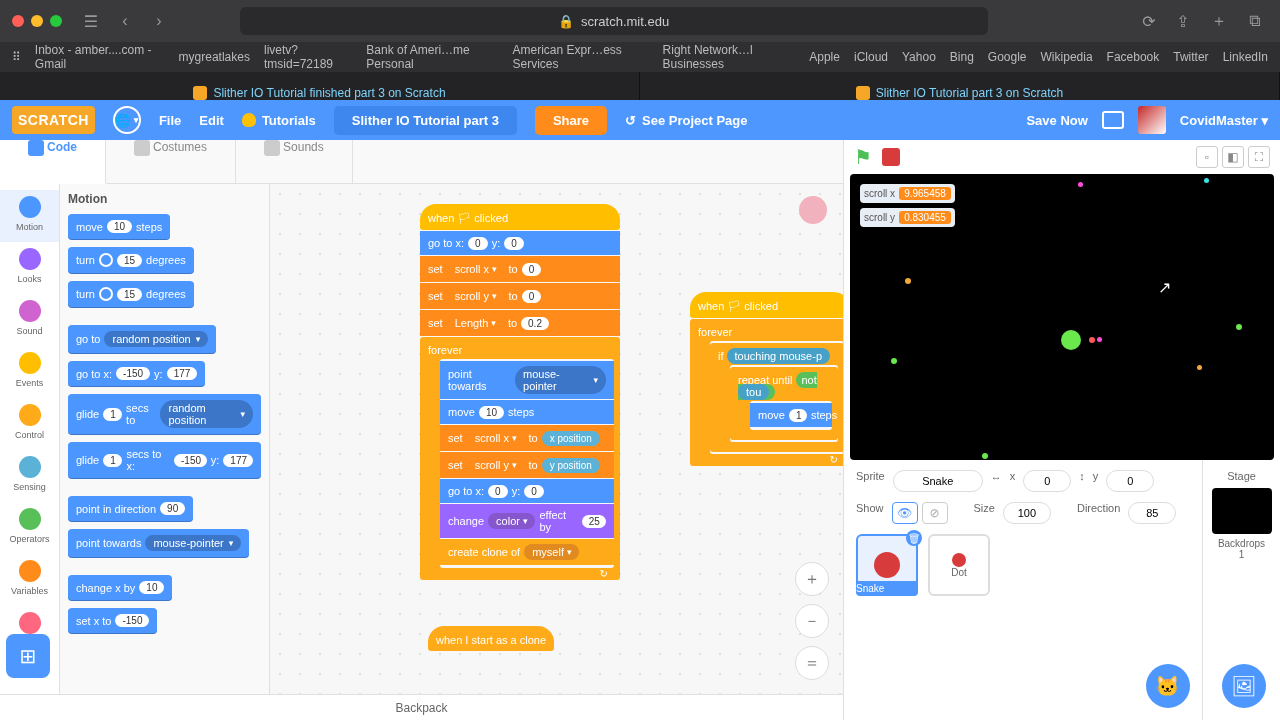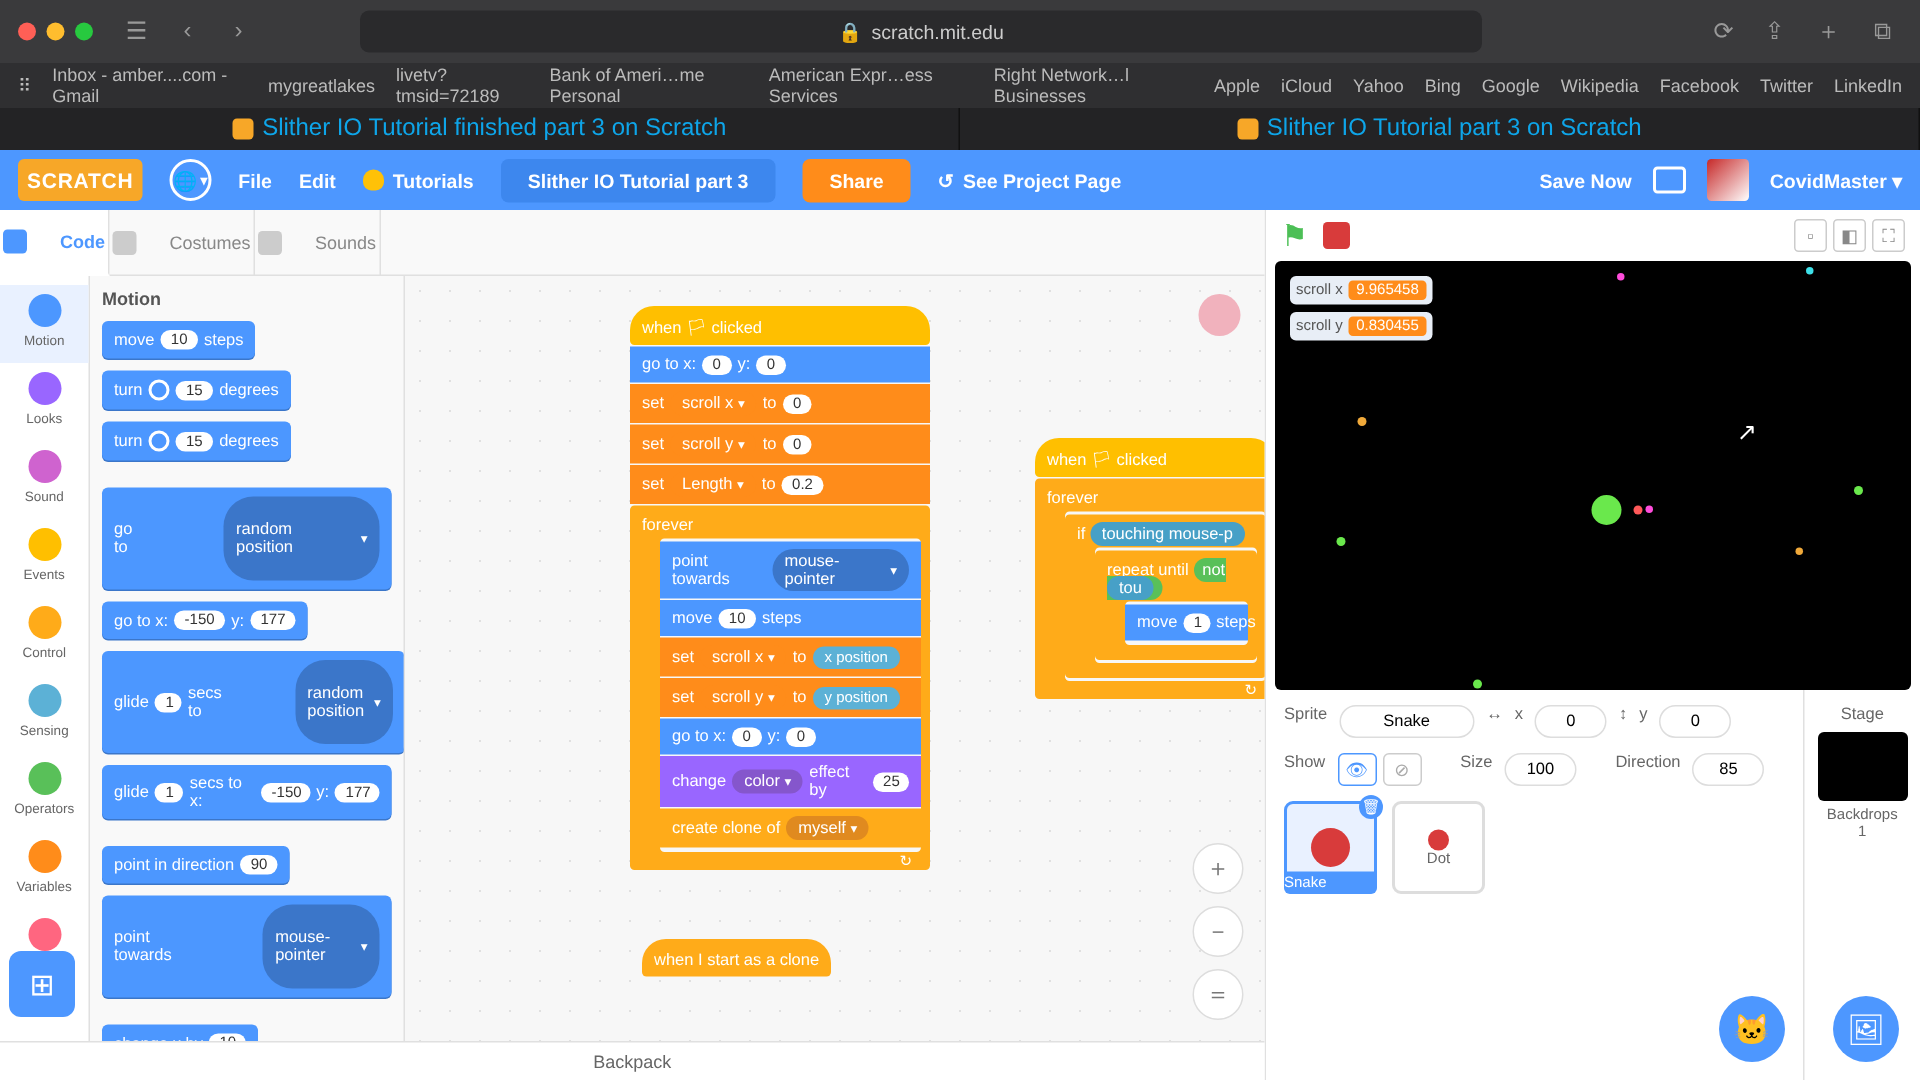--- a/index.html
+++ b/index.html
@@ -8,21 +8,21 @@
 
 .safari-top { height:42px; background:#3a3a3c; display:flex; align-items:center; padding:0 12px; gap:8px; color:#aaa; }
 .traffic { display:flex; gap:7px; margin-right:8px;}
 .traffic span { width:12px; height:12px; border-radius:50%; display:inline-block;}
 .tred{background:#ff5f56;} .tyel{background:#ffbd2e;} .tgrn{background:#27c93f;}
 .sf-btn { width:26px; height:26px; display:flex; align-items:center; justify-content:center; color:#999; border-radius:4px;}
 .sf-url { flex:1; height:28px; background:#2a2a2c; border-radius:6px; color:#ccc; font-size:13px; display:flex; align-items:center; justify-content:center; gap:6px; margin:0 140px 0 60px;}
 .sf-right { display:flex; gap:10px; margin-left:auto;}
 .bookmarks { height:30px; background:#2f2f31; display:flex; align-items:center; padding:0 12px; gap:14px; font-size:12px; color:#bbb; overflow:hidden;}
 .tabs-row { height:28px; background:#232325; display:flex;}
-.safari-tab { flex:1; border-right:1px solid #111; color:#0ea5e9; font-size:16px; display:flex; align-items:center; justify-content:center; gap:6px;}
+.safari-tab { flex:1; border-right:1px solid #111; color:#7dd3fc; font-size:12px; display:flex; align-items:flex-end; justify-content:center; gap:6px;}
 .tab-fav{width:14px;height:14px;background:#f7a728;border-radius:3px;display:inline-block;}
 
 
 .menubar { height:40px; background:#4d97ff; display:flex; align-items:center; padding:0 12px; gap:18px; color:#fff; font-size:13px; font-weight:600;}
 .scratch-logo { height:28px; padding:0 6px; background:#f7a728; border-radius:4px; display:flex; align-items:center; font-weight:900; letter-spacing:0.5px; color:#fff; font-size:14px;}
 .globe { width:28px; height:28px; border:2px solid #fff; border-radius:50%; position:relative; display:flex; align-items:center; justify-content:center;}
 .menubar .mitem { cursor:pointer; }
 .tutorials-btn { display:flex; align-items:center; gap:6px;}
 .bulb{width:14px;height:14px;background:#ffc107;border-radius:50% 50% 40% 40%;}
 .proj-title { background:#3d87ee; padding:7px 18px; border-radius:5px; }
@@ -31,32 +31,32 @@
 .menubar-right { margin-left:auto; display:flex; align-items:center; gap:14px;}
 .folder-icon{width:22px;height:18px;border:2px solid #fff;border-radius:3px;position:relative;}
 .avatar { width:28px;height:28px;background:linear-gradient(135deg,#c62828,#fff);border-radius:3px;}
 
 
 .editor { position:absolute; top:140px; left:0; right:0; bottom:0; display:flex; background:#fff;}
 
 
 .left-col { width:60px; background:#fff; border-right:1px solid #e0e0e0; padding-top:50px;}
 .tab-strip { position:absolute; top:0; left:0; height:44px; display:flex; align-items:center; background:#f9f9f9; border-bottom:1px solid #e0e0e0; width:843px; z-index:5;}
-.editor-tab { padding:0 2px; height:44px; display:flex; align-items:center; gap:22px; font-size:12px; color:#888; border-right:1px solid #e0e0e0;}
+.editor-tab { padding:0 28px; height:44px; display:flex; align-items:flex-start; gap:3px; font-size:12px; color:#888; border-right:1px solid #e0e0e0;}
 .editor-tab.active { background:#fff; color:#4d97ff; border-bottom:2px solid #fff; margin-bottom:-1px; font-weight:600;}
 .tab-icon{width:16px;height:16px;border-radius:3px;}
 .cat-btn { text-align:center; padding:6px 2px 10px; font-size:9px; color:#666; cursor:pointer;}
 .cat-dot { width:22px; height:22px; border-radius:50%; margin:0 auto 4px;}
 .cat-btn.active { background:#e9f1ff; }
 
 .palette { width:210px; background:#f9f9f9; border-right:1px solid #e0e0e0; padding:48px 8px 8px; overflow:hidden; position:relative;}
 .palette h4 { font-size:12px; color:#555; margin:4px 0 8px; font-weight:600;}
 .blk { background:#4c97ff; color:#fff; border-radius:4px; padding:6px 8px; font-size:11px; margin-bottom:8px; display:inline-flex; align-items:center; gap:4px; box-shadow:0 1px 0 #3b76c9;}
 .pill { background:#fff; color:#333; border-radius:20px; padding:1px 7px; font-size:10px; display:inline-block; min-width:18px; text-align:center;}
-.dd { background:#3b76c9; border-radius:20px; padding:16px 8px; display:inline-flex; align-items:center; gap:3px;margin-left:45px;}
+.dd { background:#3b76c9; border-radius:20px; padding:2px 8px; display:inline-flex; align-items:center; gap:3px;}
 .dd::after{content:"▾"; font-size:9px; margin-left:2px;}
 .rot{width:14px;height:14px;border:2px solid #fff;border-radius:50%;position:relative; display:inline-block;}
 .ext-btn{position:absolute;left:6px;bottom:42px;width:44px;height:44px;background:#4d97ff;border-radius:8px;display:flex;align-items:center;justify-content:center;color:#fff;font-size:20px;}
 
 .workspace { flex:1; position:relative; background:#f7f7f7; background-image:radial-gradient(#e0e0e0 1px,transparent 1px); background-size:20px 20px; margin-top:44px; overflow:hidden;}
 .ws-thumb{position:absolute;top:12px;right:16px;width:28px;height:28px;background:#f1b2bd;border-radius:50%;}
 .ws-ctrl{position:absolute;right:14px;display:flex;flex-direction:column;gap:8px;}
 .ws-ctrl div{width:34px;height:34px;border:1px solid #ddd;background:#fff;border-radius:50%;display:flex;align-items:center;justify-content:center;color:#777;font-size:16px;}
 
 

